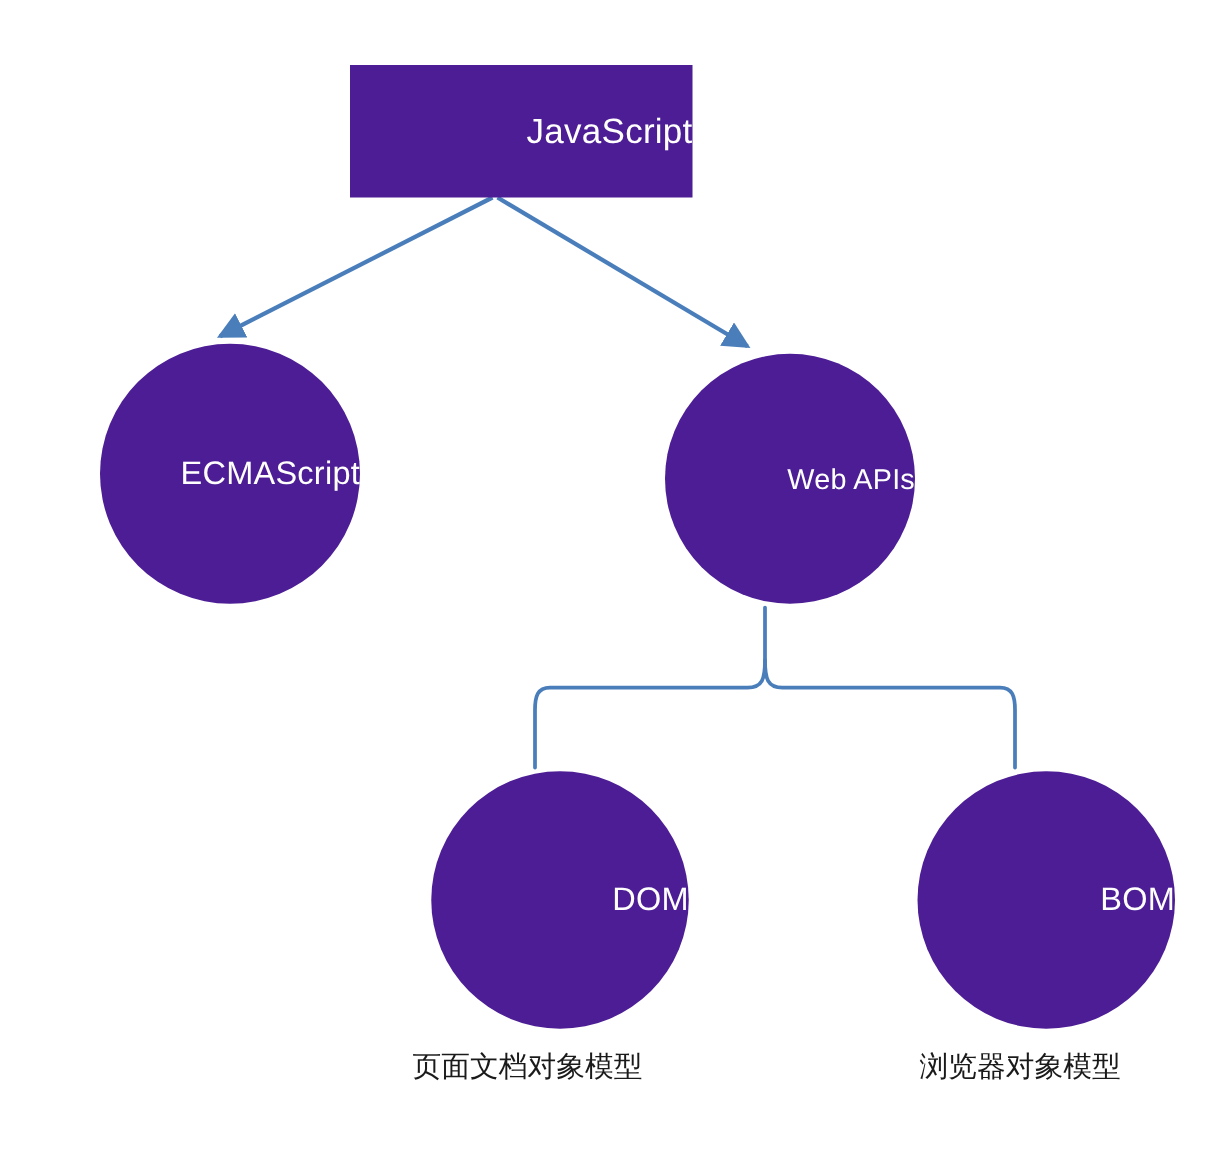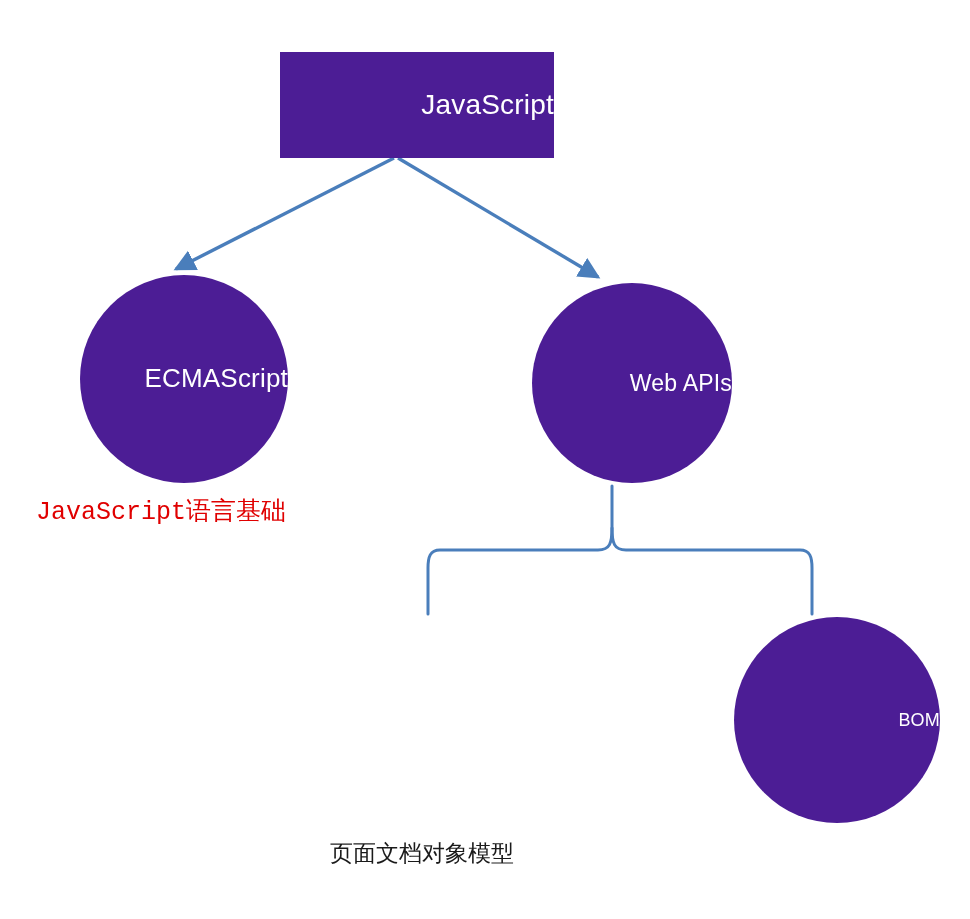--- a/index.html
+++ b/index.html
@@ -74,21 +74,21 @@
   #node-webapis {
     left: 512px; top: 283px; width: 200px; height: 200px;
     font-size: 23px;
   }
   #node-dom {
     left: 325px; top: 617px; width: 206px; height: 206px;
     font-size: 26px;
   }
   #node-bom {
     left: 714px; top: 617px; width: 206px; height: 206px;
-    font-size: 18px;
+    font-size: 26px;
   }
   #caption-ecmascript {
     left: 0px; top: 494px; width: 350px;
     text-align: left; padding-left: 36px;
     box-sizing: border-box;
   }
   #caption-dom {
     left: 312px; top: 838px; width: 220px;
   }
   #caption-bom {
@@ -129,23 +129,26 @@
   </div>
 
   <div class="node node-circle" id="node-ecmascript">
     <span class="node-label">ECMAScript</span>
   </div>
 
   <div class="node node-circle" id="node-webapis">
     <span class="node-label">Web APIs</span>
   </div>
 
+  <div class="node node-circle" id="node-dom">
+    <span class="node-label">DOM</span>
+  </div>
 
   <div class="node node-circle" id="node-bom">
     <span class="node-label">BOM</span>
   </div>
 
-  <div class="caption caption-red" id="caption-ecmascript">JavaScript语言基础</div>
 
   <div class="caption caption-black" id="caption-dom">页面文档对象模型</div>
 
+  <div class="caption caption-black" id="caption-bom">浏览器对象模型</div>
 
 </div>
 
 </body></html>

